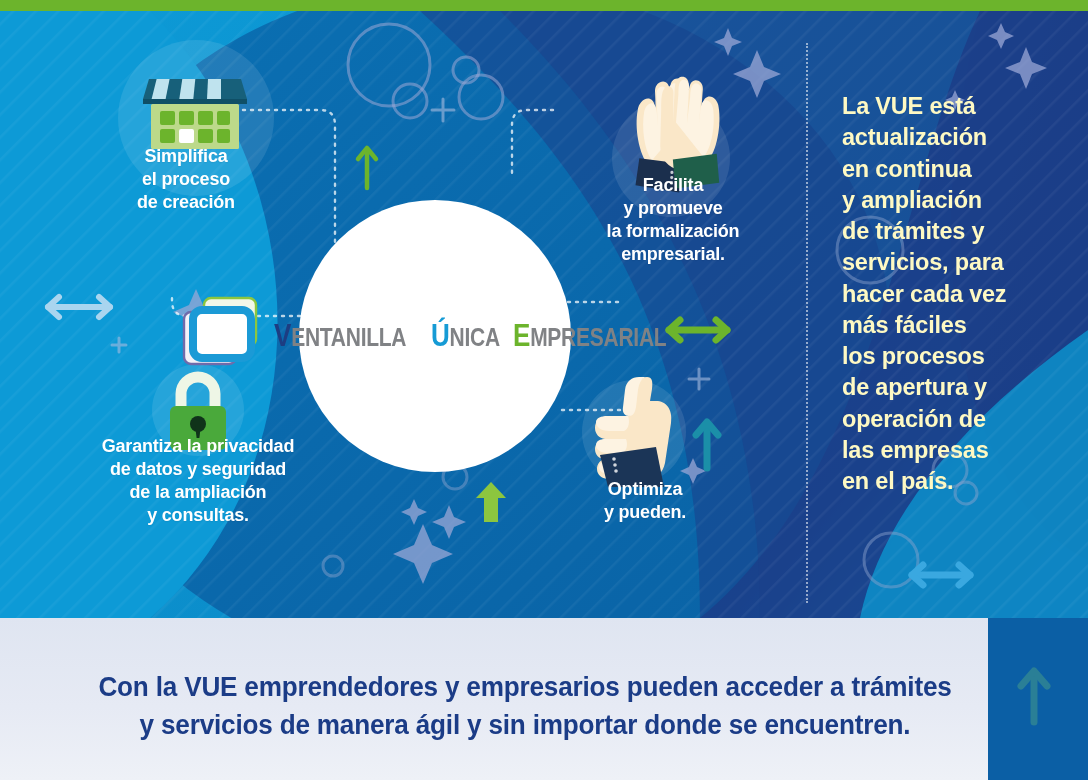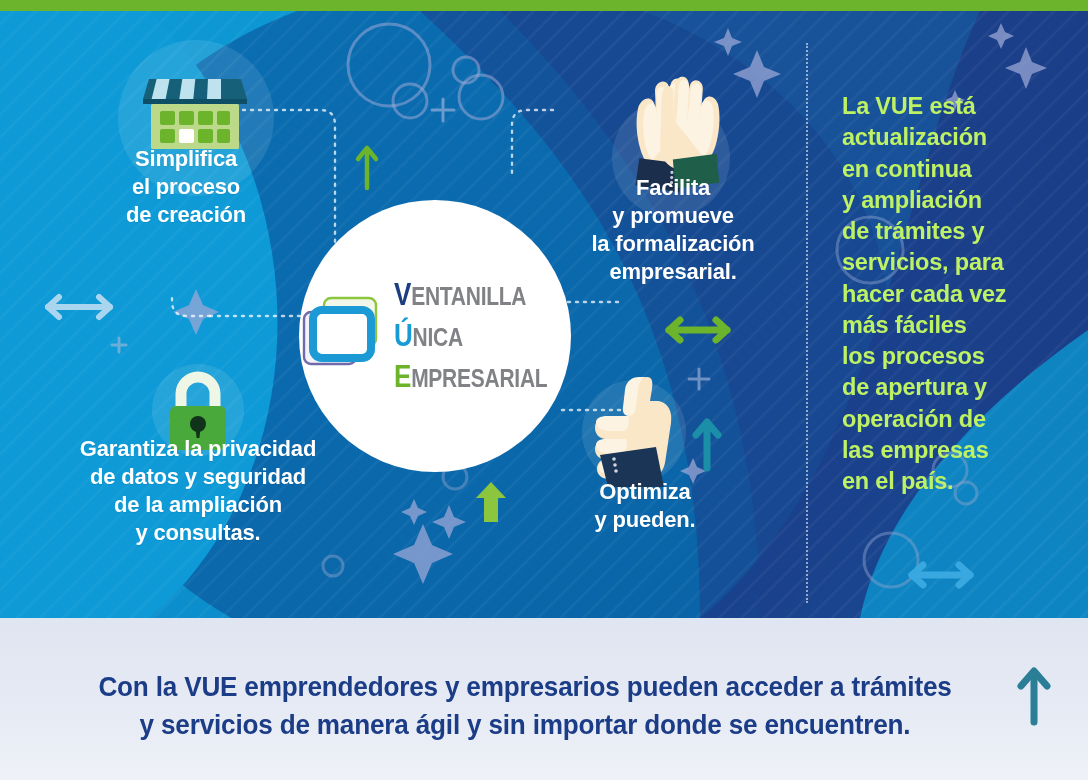--- a/index.html
+++ b/index.html
@@ -50,77 +50,77 @@
     position: absolute;
     left: 299px; top: 189px;
     width: 272px; height: 272px;
     display: flex;
     align-items: center;
     justify-content: center;
     z-index: 23;
   }
   .logo-inner { display: flex; align-items: center; gap: 8px; }
   .logo-mark { position: relative; width: 92px; height: 92px; flex: none; }
-  .logo-text { display: flex; flex-direction: column; line-height: 0.96; gap: 11px; }
+  .logo-text { display: flex; flex-direction: row; line-height: 0.96; }
   .logo-line {
     font-family: "Liberation Sans Narrow", "Liberation Sans", sans-serif;
     font-weight: 700;
     font-size: 25px;
     letter-spacing: -0.3px;
     color: #808285;
     white-space: nowrap;
     transform: scaleX(0.84);
     transform-origin: left center;
   }
   .logo-line .cap { font-size: 31px; }
   .cap-v { color: #1d3d82; }
   .cap-u { color: #169bd5; }
   .cap-e { color: #6cb42c; }
 
   
   .feat {
     position: absolute;
     color: #ffffff;
     font-weight: 700;
-    font-size: 22px;
+    font-size: 18px;
     line-height: 1.27;
     text-align: center;
     letter-spacing: -0.2px;
     z-index: 25;
     text-shadow: 0 1px 1px rgba(0,0,0,0.06);
   }
   #feat-simplifica { left: 60px;  top: 134px; width: 252px; }
   #feat-garantiza  { left: 28px;  top: 424px; width: 340px; }
   #feat-facilita   { left: 540px; top: 163px; width: 266px; }
   #feat-optimiza   { left: 545px; top: 467px; width: 200px; }
 
   
   #right-panel {
     position: absolute;
     left: 842px; top: 80px; width: 220px;
-    color: #bef264;
+    color: #fef9c3;
     font-weight: 700;
     font-size: 23.5px;
     line-height: 1.33;
     letter-spacing: -0.2px;
     z-index: 25;
   }
   .vdivider {
     position: absolute;
     left: 806px; top: 32px;
     width: 0; height: 560px;
     border-left: 2px dotted rgba(255,255,255,0.55);
     z-index: 24;
   }
 
   
   .bottom {
     position: absolute;
     left: 0; top: 618px;
-    width: 1088px; height: 162px;
+    width: 988px; height: 162px;
     background: linear-gradient(180deg,#dfe5f1 0%, #e6eaf4 55%, #eef1f7 100%);
     z-index: 40;
   }
   .bottom-text {
     position: absolute;
     left: 60px; top: 50px;
     width: 930px;
     text-align: center;
     color: #1b3c87;
     font-family: "Liberation Sans Narrow", "Liberation Sans", sans-serif;

